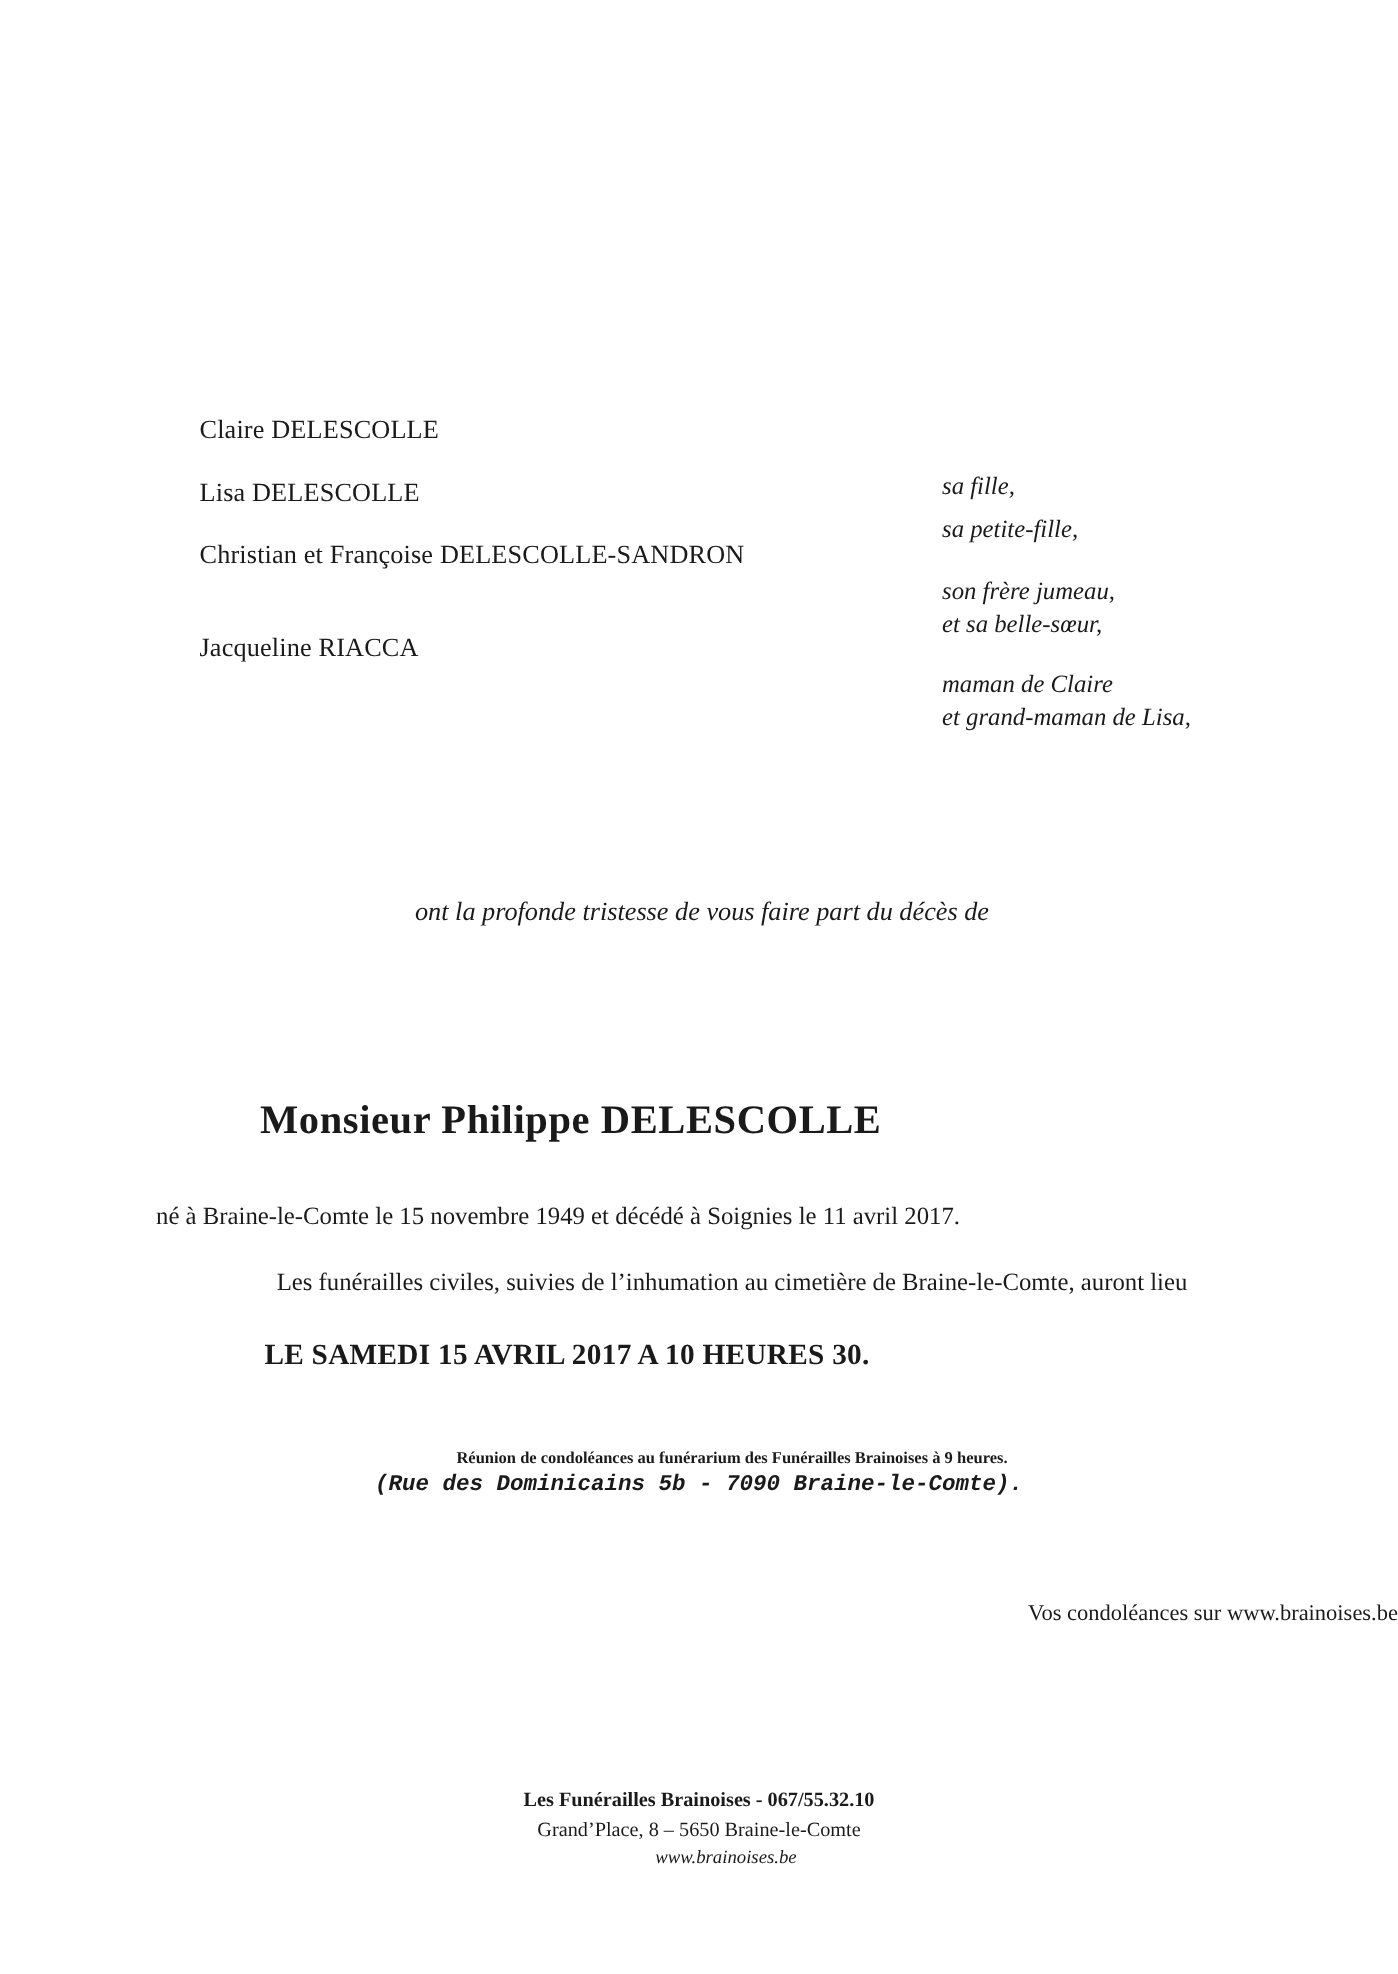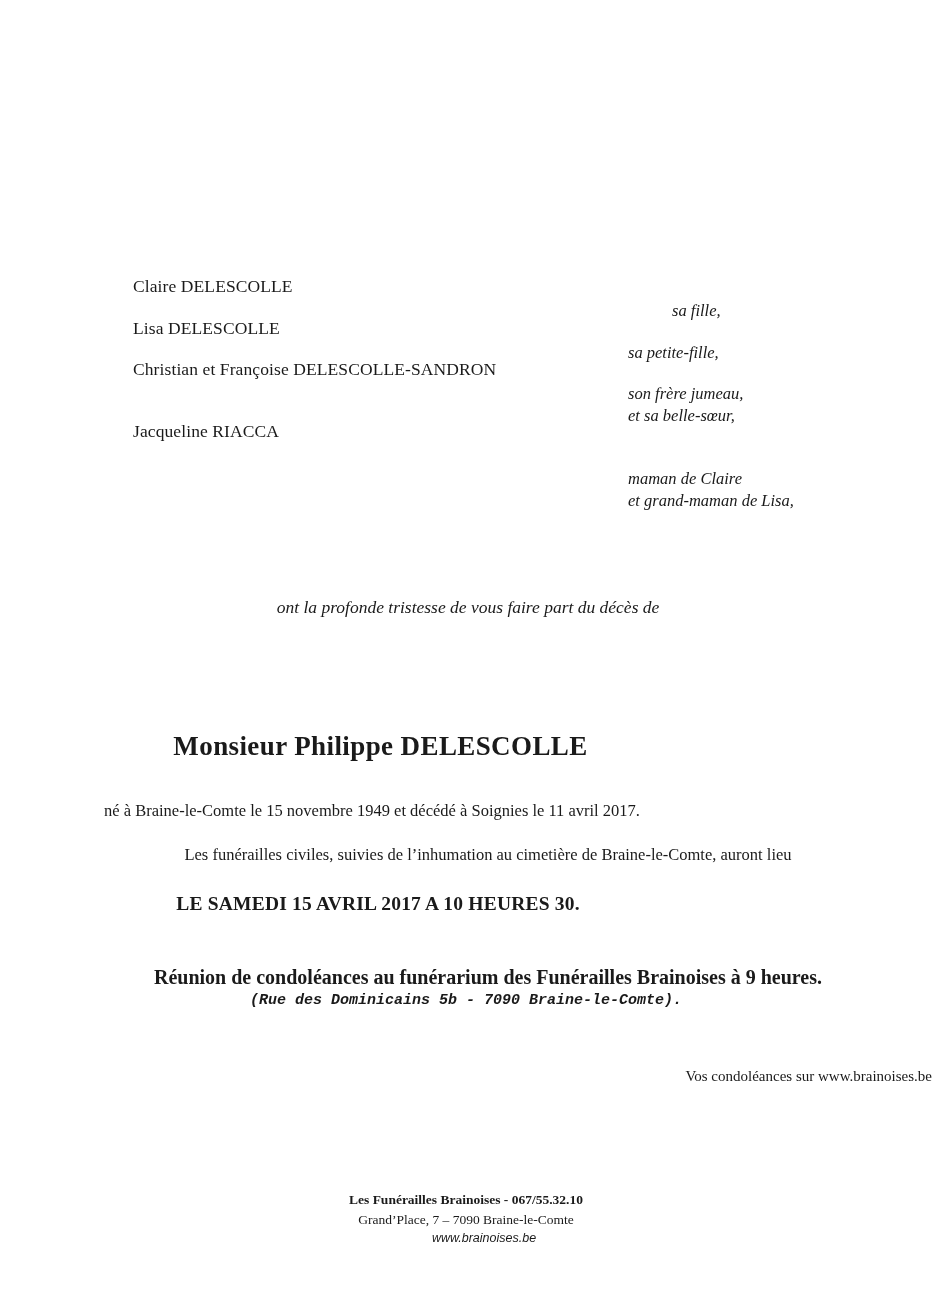--- a/index.html
+++ b/index.html
@@ -110,21 +110,21 @@
 
   
   .condolence-block {
     position: absolute;
     left: 0;
     top: 966px;
     width: 932px;
     text-align: center;
   }
   .condolence-main {
-    font-size: 20px;
+    font-size: 11px;
     font-weight: bold;
     font-family: "Liberation Serif", serif;
     padding-left: 44px;
   }
   .condolence-address {
     margin-top: 3px;
     font-size: 15px;
     font-weight: bold;
     font-style: italic;
     font-family: Liberation Mono, monospace;
@@ -157,46 +157,46 @@
     font-family: "Liberation Serif", serif;
     text-align: center;
   }
   .footer-address {
     font-size: 13.5px;
     font-family: "Liberation Serif", serif;
   }
   .footer-web {
     font-size: 12.5px;
     font-style: italic;
-    font-family: Liberation Sans, sans-serif;
+    font-family: Liberation Serif, serif;
     padding-left: 36px;
   }
 </style>
 </head>
 <body>
 
 <div class="page">
 
   <div class="family-block">
     <div class="family-row">
       <div class="family-name" style="top:0px;">Claire DELESCOLLE</div>
-      <div class="family-rel" style="top:24px;margin-left:44px;">sa fille,</div>
+      <div class="family-rel" style="top:37px;">sa fille,</div>
     </div>
     <div class="family-row">
       <div class="family-name" style="top:42px;">Lisa DELESCOLLE</div>
       <div class="family-rel" style="top:66px;">sa petite-fille,</div>
     </div>
     <div class="family-row">
       <div class="family-name" style="top:83px;">Christian et Françoise DELESCOLLE-SANDRON</div>
       <div class="family-rel" style="top:107px; white-space:pre;">son frère jumeau,
 et sa belle-sœur,</div>
     </div>
     <div class="family-row">
       <div class="family-name" style="top:145px;">Jacqueline RIACCA</div>
-      <div class="family-rel" style="top:169px; white-space:pre;margin-top:23px;">maman de Claire
+      <div class="family-rel" style="top:169px; white-space:pre;">maman de Claire
 et grand-maman de Lisa,</div>
     </div>
   </div>
 
   <div class="intro-line">ont la profonde tristesse de vous faire part du décès de</div>
 
   <div class="deceased-name">Monsieur Philippe DELESCOLLE</div>
 
   <div class="birth-death">né à Braine-le-Comte le 15 novembre 1949 et décédé à Soignies le 11 avril 2017.</div>
 
@@ -206,17 +206,17 @@
 
   <div class="condolence-block">
     <div class="condolence-main">Réunion de condoléances au funérarium des Funérailles Brainoises à 9 heures.</div>
     <div class="condolence-address">(Rue des Dominicains 5b - 7090 Braine-le-Comte).</div>
   </div>
 
   <div class="online-condolences">Vos condoléances sur www.brainoises.be</div>
 
   <div class="footer">
     <div class="footer-company">Les Funérailles Brainoises - 067/55.32.10</div>
-    <div class="footer-address">Grand’Place, 7 – 7090 Braine-le-Comte</div>
+    <div class="footer-address">Grand’Place, 8 – 5650 Braine-le-Comte</div>
     <div class="footer-web">www.brainoises.be</div>
   </div>
 
 </div>
 
 </body></html>

